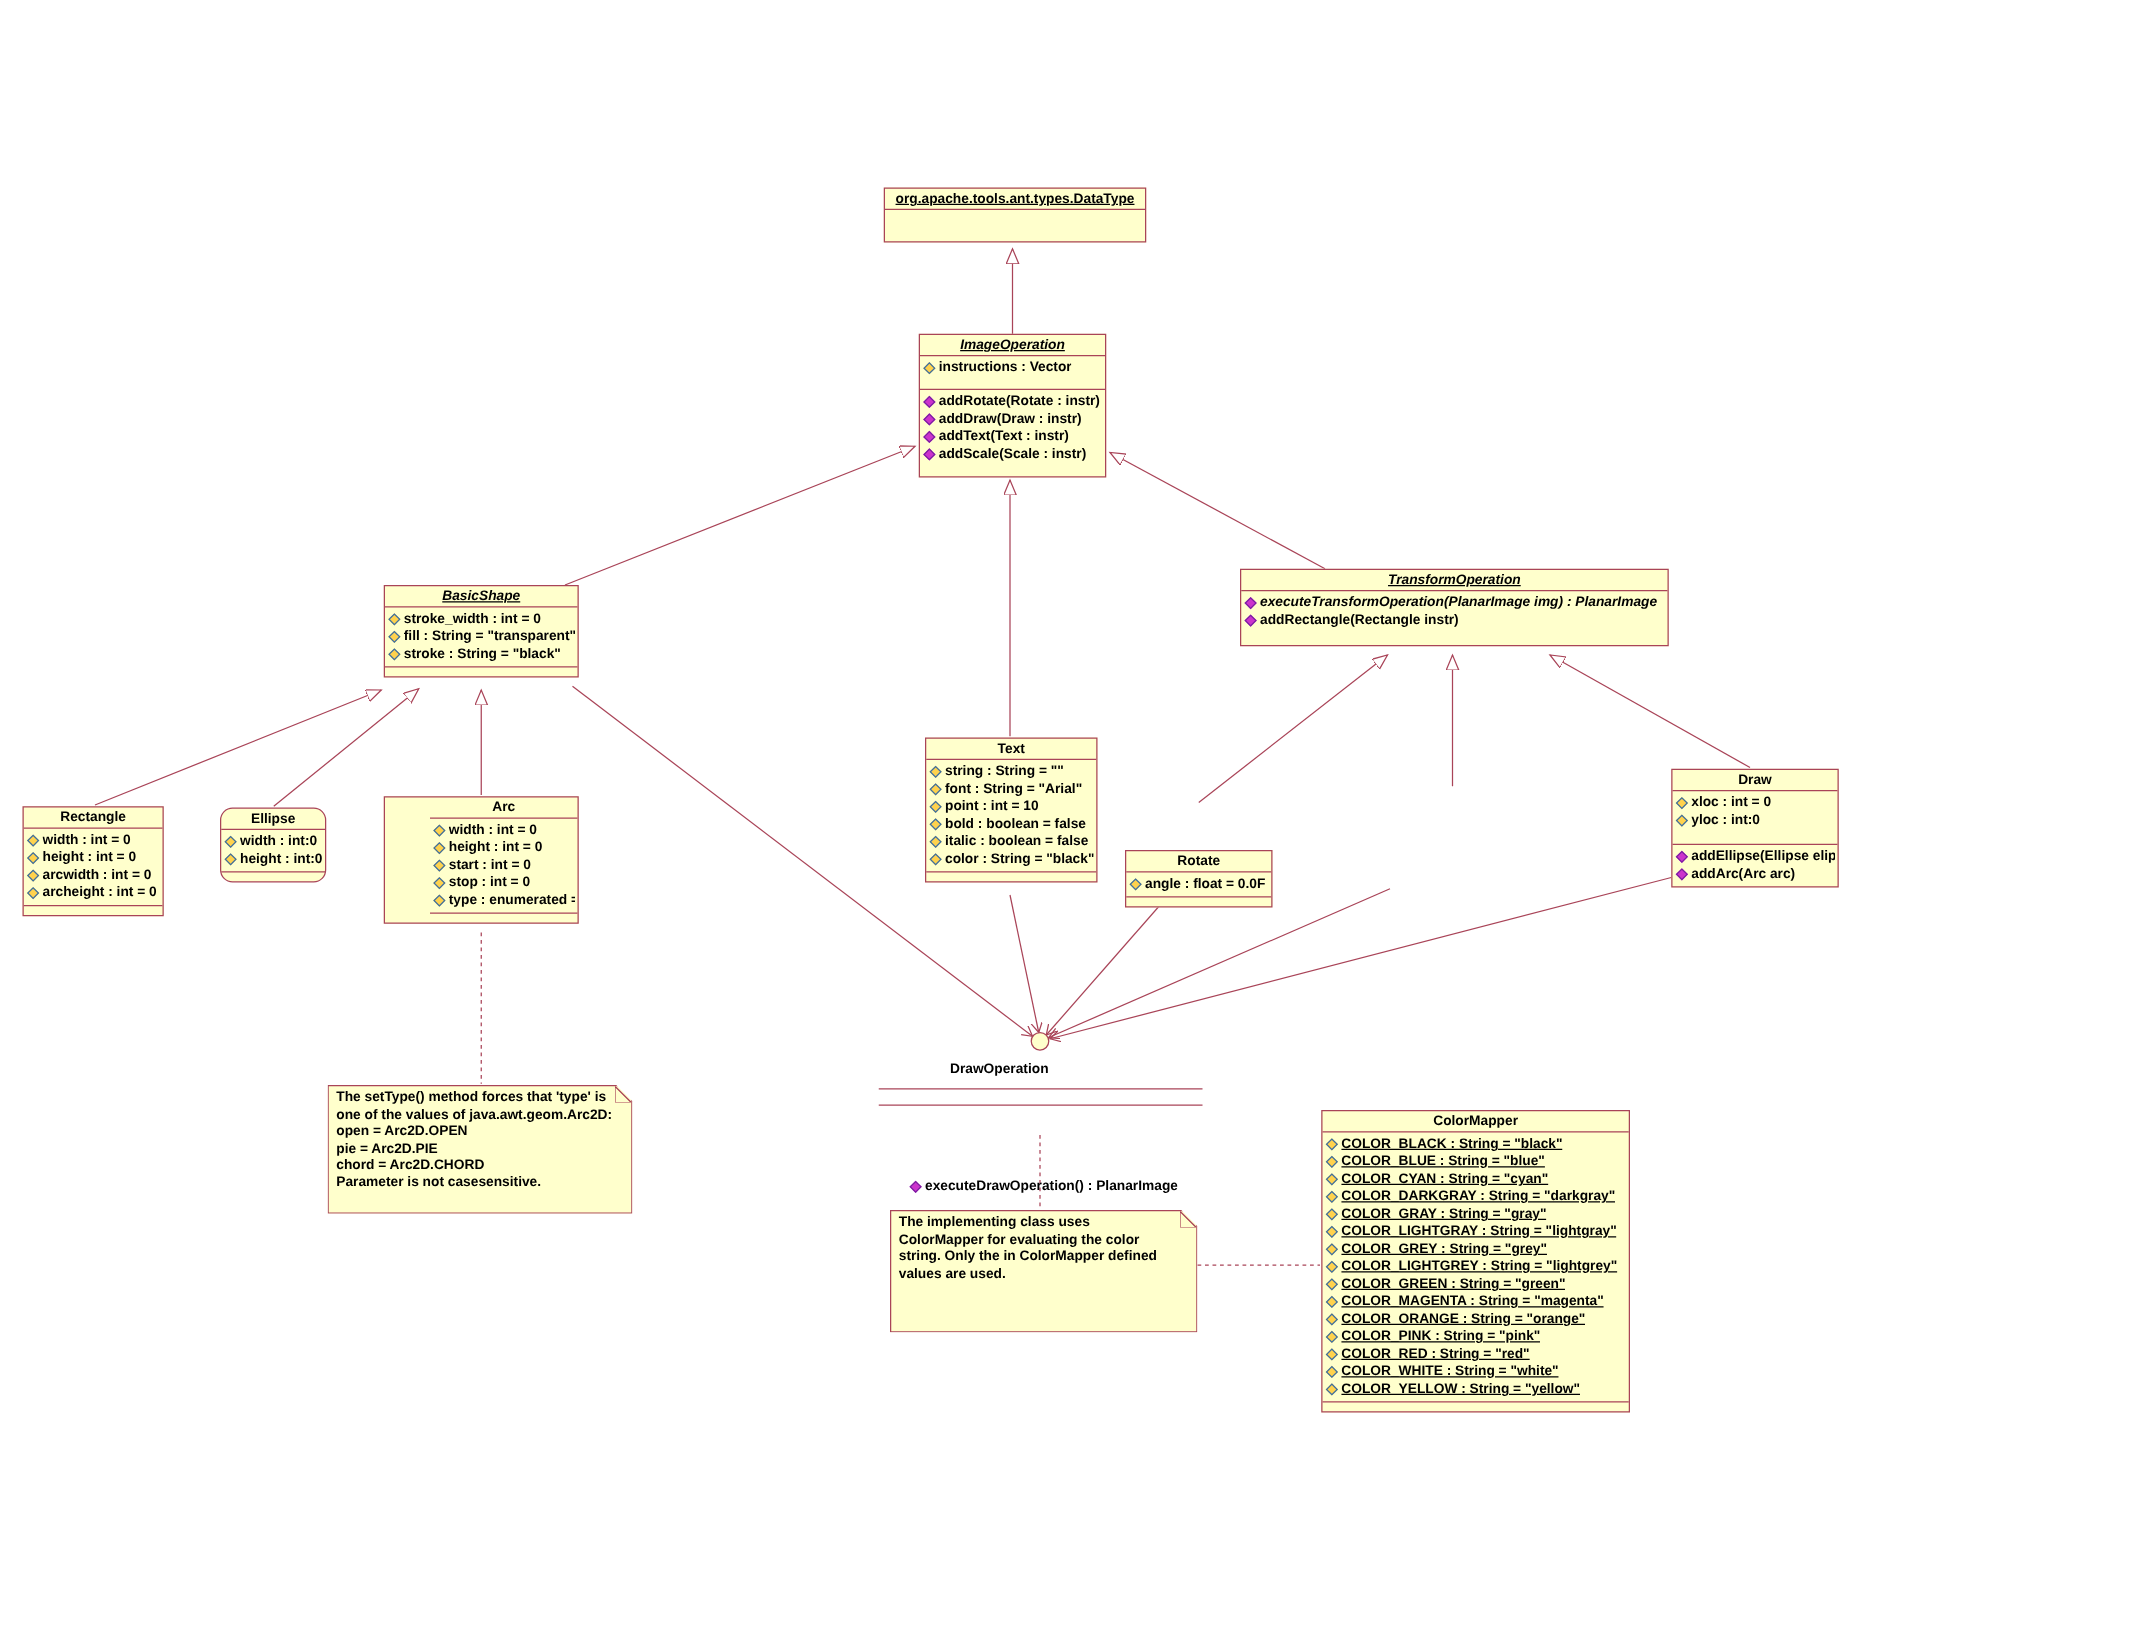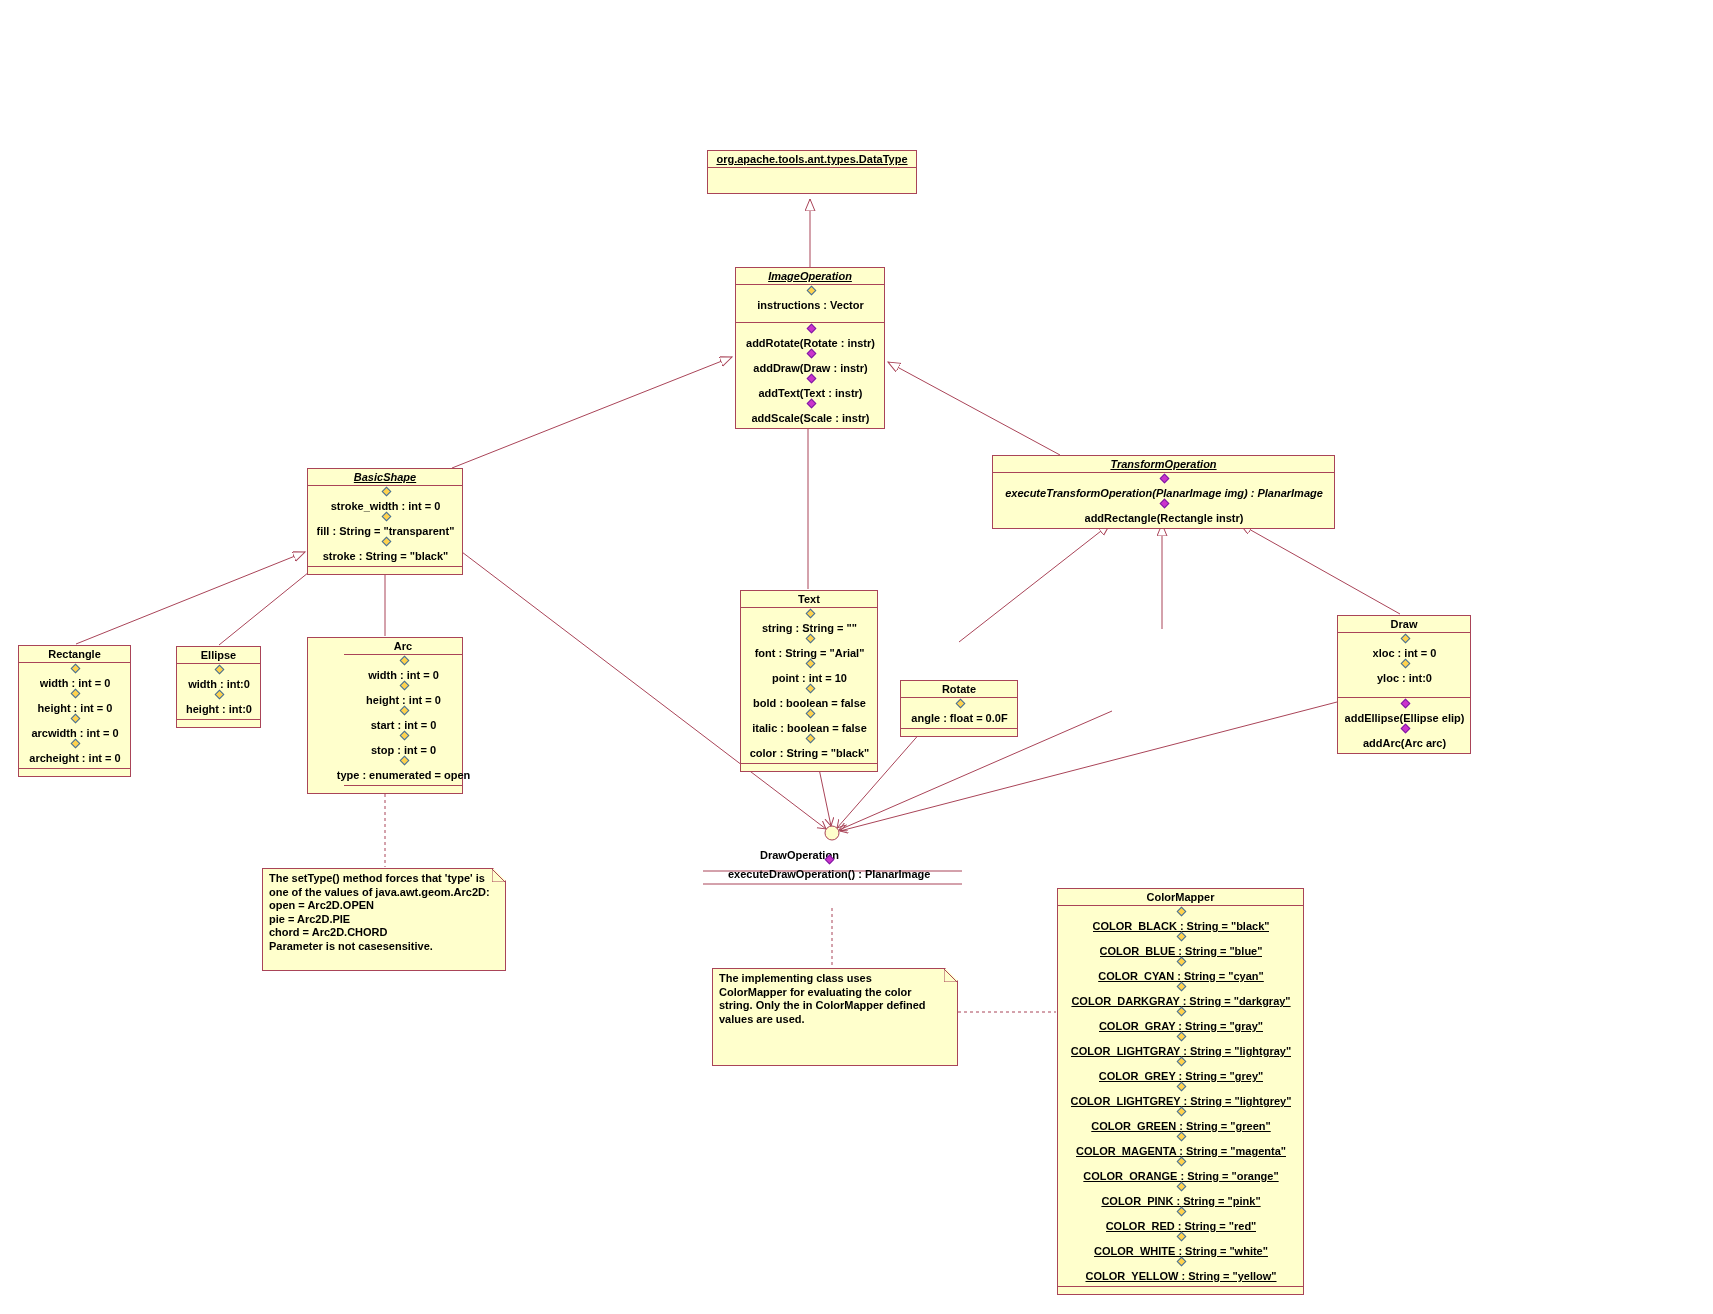--- a/index.html
+++ b/index.html
@@ -19,21 +19,21 @@
   #connections .dash{stroke-dasharray:3 3;}
   .mk-gen{fill:#ffffff;stroke:var(--line);stroke-width:1;}
   .mk-vee{fill:none;stroke:var(--line);stroke-width:1;}
   .lolli{fill:var(--fill);stroke:var(--line);stroke-width:1;}
 
   .uml-class{position:absolute;z-index:2;background:var(--fill);border:1px solid var(--line);font-size:11px;line-height:13px;}
   .uml-class .title{text-align:center;padding:2px 4px 1px;white-space:nowrap;overflow:hidden;}
   .u{text-decoration:underline;}
   .i{font-style:italic;}
   .compartment{border-top:1px solid var(--line);padding:2px 2px 3px 3px;}
-  .member{display:flex;align-items:center;gap:4px;line-height:14px;white-space:nowrap;flex-direction:column;}
+  .member{display:flex;align-items:center;gap:4px;line-height:14px;white-space:nowrap;}
   .ic{flex:0 0 auto;width:7px;height:7px;transform:rotate(45deg);margin-left:1px;}
   .ic.attr{background:var(--attr-fill);border:1px solid var(--attr-border);}
   .ic.meth{background:var(--meth-fill);border:1px solid var(--meth-border);}
   .mtext{overflow:hidden;}
 
   .note{position:absolute;z-index:2;background:var(--fill);border:1px solid var(--line);padding:3px 6px 4px;font-size:11px;line-height:13.5px;clip-path:polygon(0 0,calc(100% - 13px) 0,100% 13px,100% 100%,0 100%);}
   .note-text{white-space:pre-line;}
   .fold{position:absolute;top:0;right:0;}
   .fold path{fill:var(--fill);stroke:var(--line);stroke-width:1;}
 
@@ -172,21 +172,21 @@
   </div>
 
   <div class="member">
     <span class="ic attr"></span>
     <span class="mtext">archeight : int = 0</span>
   </div>
 </div>
     <div class="compartment" style="min-height:8px;"></div>
   </div>
 
-  <div class="uml-class" style="left:176px;top:646px;width:85px;">
+  <div class="uml-class" style="left:176px;top:646px;width:85px;border-radius:10px;">
     <div class="title">Ellipse</div>
     <div class="compartment">
   <div class="member">
     <span class="ic attr"></span>
     <span class="mtext">width : int:0</span>
   </div>
 
   <div class="member">
     <span class="ic attr"></span>
     <span class="mtext">height : int:0</span>
@@ -375,21 +375,21 @@
 
   <div class="member">
     <span class="ic attr"></span>
     <span class="mtext u">COLOR_YELLOW : String = "yellow"</span>
   </div>
 </div>
     <div class="compartment" style="min-height:8px;"></div>
   </div>
 
   <div class="iface-name" style="left:760px;top:849px;width:145px;">DrawOperation</div>
-  <div class="member iface-method" style="left:728px;top:856px;">
+  <div class="member iface-method" style="left:728px;top:942px;">
     <span class="ic meth"></span>
     <span class="mtext">executeDrawOperation() : PlanarImage</span>
   </div>
 
   <div class="note" style="left:262px;top:868px;width:244px;height:103px;">
     <div class="note-text">The setType() method forces that 'type' is
 one of the values of java.awt.geom.Arc2D:
 open =  Arc2D.OPEN
 pie = Arc2D.PIE
 chord = Arc2D.CHORD

